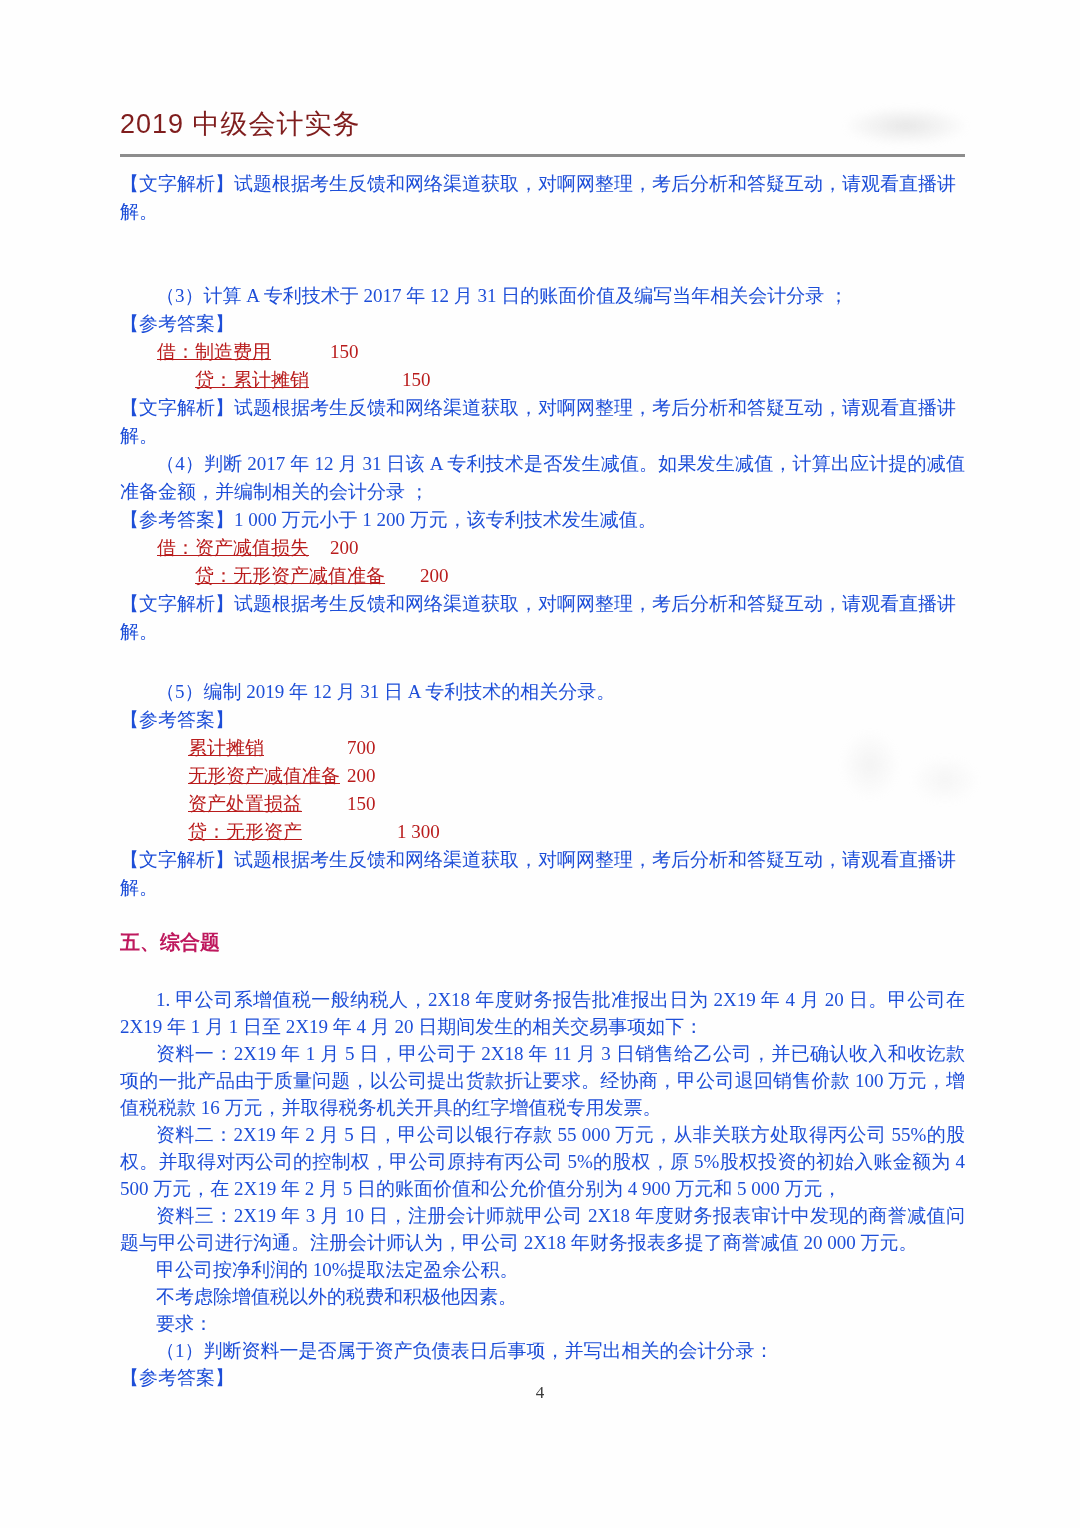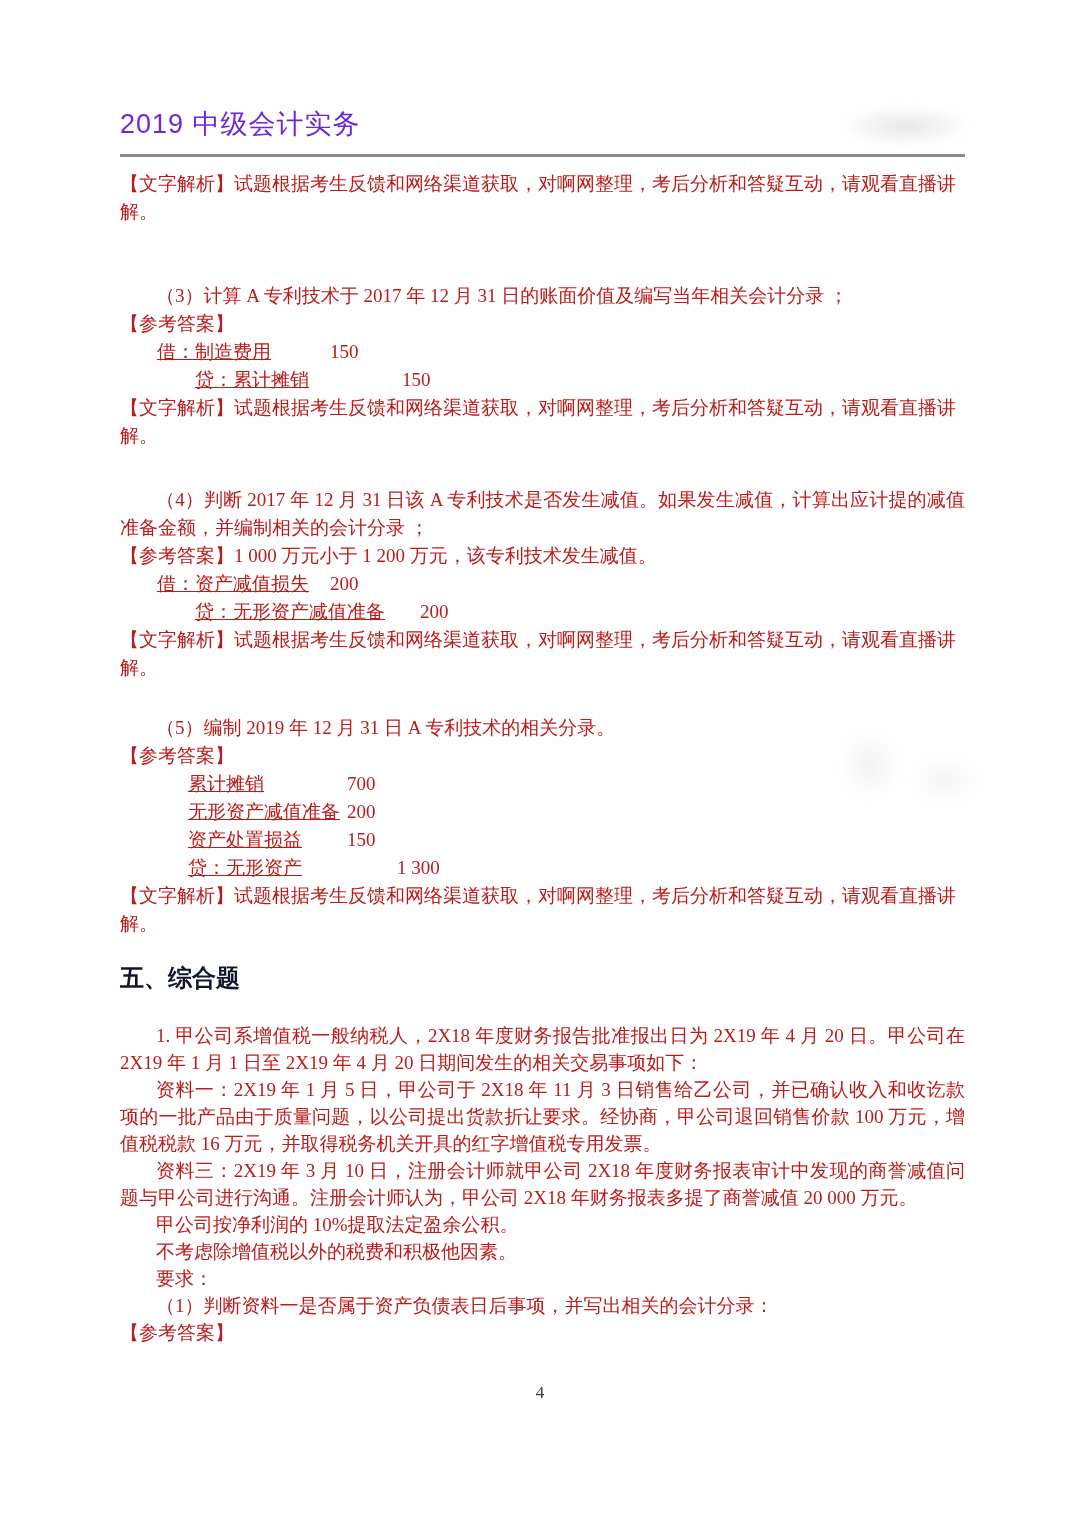--- a/index.html
+++ b/index.html
@@ -18,55 +18,55 @@
     position: absolute;
     left: 120px;
     top: 102px;
     width: 845px;
   }
   .doc-title {
     margin: 0;
     font-family: "Liberation Sans", "DejaVu Sans", sans-serif;
     font-size: 27px;
     font-weight: 500;
-    color: #6d28d9;
+    color: #7f1d1d;
     letter-spacing: 1px;
     line-height: 44px;
     height: 44px;
   }
   .title-rule {
     border: none;
     border-top: 3px solid #8d8d8d;
     margin: 8px 0 0 0;
   }
   .line, .para {
     margin: 0;
     line-height: 28px;
-    color: #b91c1c;
+    color: #1d4ed8;
   }
   .para { text-align: justify; }
   .ind { text-indent: 36px; }
   .analysis { margin-top: 13px; }
   .gap40 { margin-top: 56px; }
-  .gap36 { margin-top: 36px; }
+  .gap36 { }
   .gap32 { margin-top: 32px; }
   .acct-row {
     position: relative;
     height: 28px;
     line-height: 28px;
     color: #b91c1c;
     text-decoration: underline;
   }
   .acct-amt { position: absolute; top: 0; }
   .sec-heading {
     margin: 26px 0 0 0;
     font-family: "Liberation Sans", "DejaVu Sans", sans-serif;
-    font-size: 24px;
+    font-size: 20px;
     font-weight: 700;
-    color: #0f172a;
+    color: #be185d;
     line-height: 28px;
   }
   .sec5 .para { line-height: 27px; }
   .sec5-intro { margin-top: 30px; }
   .page-number {
     position: absolute;
     left: 0;
     top: 1383px;
     width: 100%;
     text-align: center;
@@ -142,20 +142,21 @@
     <div class="acct-row">
       <span style="padding-left:68px">贷：无形资产</span>
       <span class="acct-amt" style="left:277px">1 300</span>
     </div>
     <p class="line">【文字解析】试题根据考生反馈和网络渠道获取，对啊网整理，考后分析和答疑互动，请观看直播讲解。</p>
 
     <div class="sec5">
       <h2 class="sec-heading">五、综合题</h2>
       <p class="para ind sec5-intro">1.  甲公司系增值税一般纳税人，2X18 年度财务报告批准报出日为 2X19 年 4 月 20 日。甲公司在 2X19 年 1 月 1 日至 2X19 年 4 月 20 日期间发生的相关交易事项如下：</p>
       <p class="para ind">资料一：2X19 年 1 月 5 日，甲公司于 2X18 年 11 月 3 日销售给乙公司，并已确认收入和收讫款项的一批产品由于质量问题，以公司提出货款折让要求。经协商，甲公司退回销售价款 100 万元，增值税税款 16 万元，并取得税务机关开具的红字增值税专用发票。</p>
+      <p class="para ind">资料二：2X19 年 2 月 5 日，甲公司以银行存款 55 000 万元，从非关联方处取得丙公司 55%的股权。并取得对丙公司的控制权，甲公司原持有丙公司 5%的股权，原 5%股权投资的初始入账金额为 4 500 万元，在 2X19 年 2 月 5 日的账面价值和公允价值分别为 4 900 万元和 5 000 万元，</p>
       <p class="para ind">资料三：2X19 年 3 月 10 日，注册会计师就甲公司 2X18 年度财务报表审计中发现的商誉减值问题与甲公司进行沟通。注册会计师认为，甲公司 2X18 年财务报表多提了商誉减值 20 000 万元。</p>
       <p class="para ind">甲公司按净利润的 10%提取法定盈余公积。</p>
       <p class="para ind">不考虑除增值税以外的税费和积极他因素。</p>
       <p class="para ind">要求：</p>
       <p class="para ind">（1）判断资料一是否属于资产负债表日后事项，并写出相关的会计分录：</p>
       <p class="para">【参考答案】</p>
     </div>
 
   </div>
 

